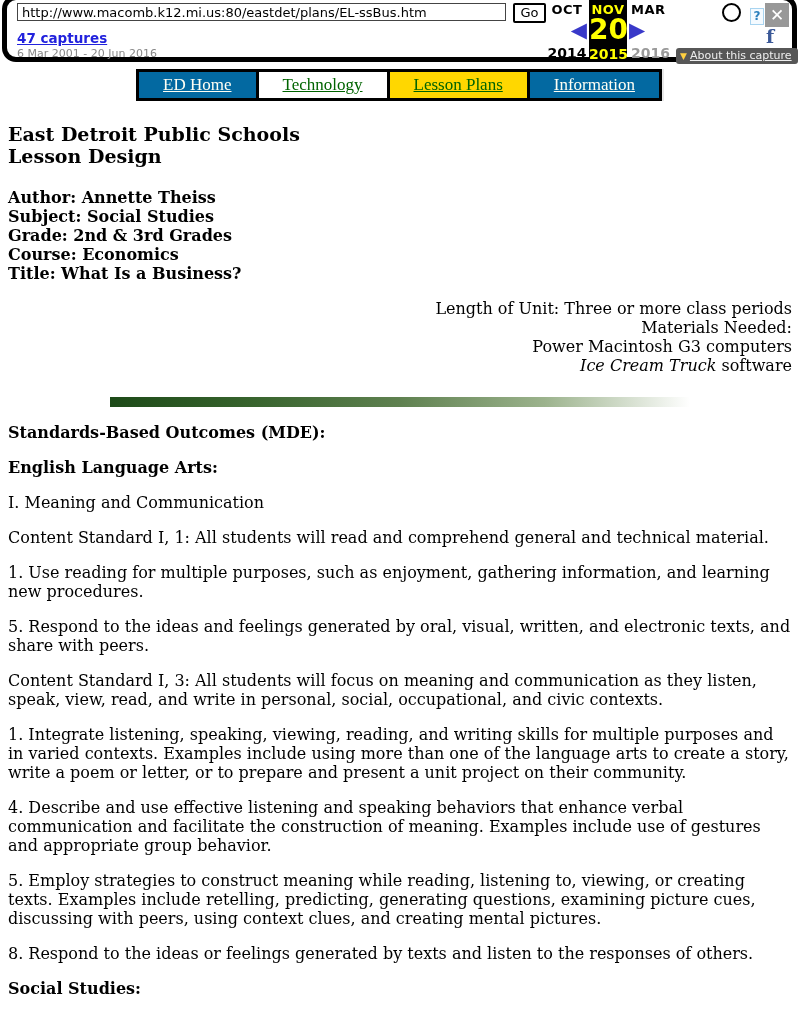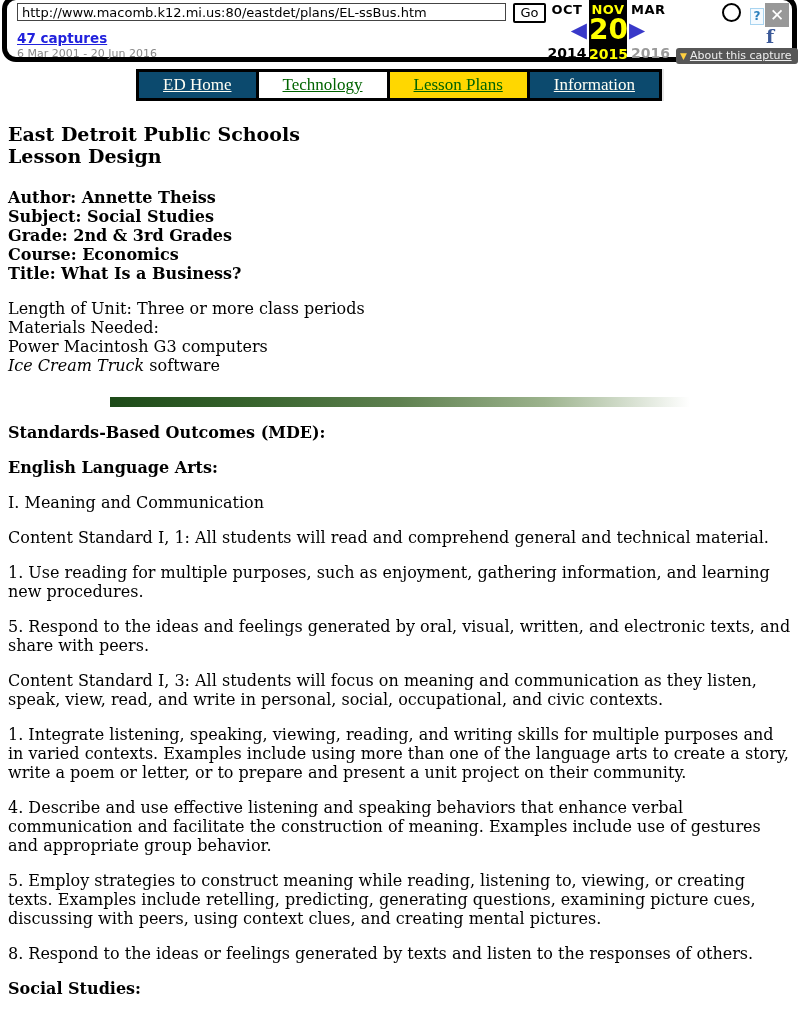--- a/index.html
+++ b/index.html
@@ -52,30 +52,30 @@
                font-size:11px; text-decoration:underline; cursor:pointer; white-space:nowrap; }
   .about-btn .tri { color:#ffd040; font-size:9px; text-decoration:none; display:inline-block;
                     margin-right:3px; }
 
   
   .navbar { margin-top:6px; text-align:center; }
   .nav-table { display:inline-flex; background:#000; padding:3px; gap:3px;
                border-right:2px solid #e8e8e8; }
   .nav-cell { padding:3px 24px; font-family:"Liberation Serif", serif; font-size:17px;
               text-decoration:underline; white-space:nowrap; cursor:pointer; }
-  .nav-green { background:#0c4a6e; color:#fffff4; }
+  .nav-green { background:#0369a1; color:#fffff4; }
   .nav-cream { background:#ffffff; color:#006400; }
   .nav-gold  { background:#ffd700; color:#006400; }
 
   
   .content { padding:0 8px; }
   h3.page-title { font-size:19px; font-weight:bold; line-height:22px; margin-top:22px; }
   .meta-block { font-weight:bold; font-size:16px; line-height:19px; margin-top:21px; }
   .meta-block span { display:block; }
-  .materials-block { font-size:16px; line-height:19px; margin-top:16px; }
+  .materials-block { font-size:16px; line-height:19px; margin-top:16px;text-align:right; }
   .materials-block .line { display:block; }
   .italic { font-style:italic; }
   .gradient-bar { width:580px; height:10px; margin:22px auto 0 auto;
                   background:linear-gradient(to right,#1d4a18 0%,#38642e 25%,#5f8150 50%,#9cb38d 75%,#ffffff 100%); }
   .standards p { font-size:16px; line-height:19px; margin:16px 0; }
   .standards p.bold { font-weight:bold; }
 </style>
 </head>
 <body>
 

